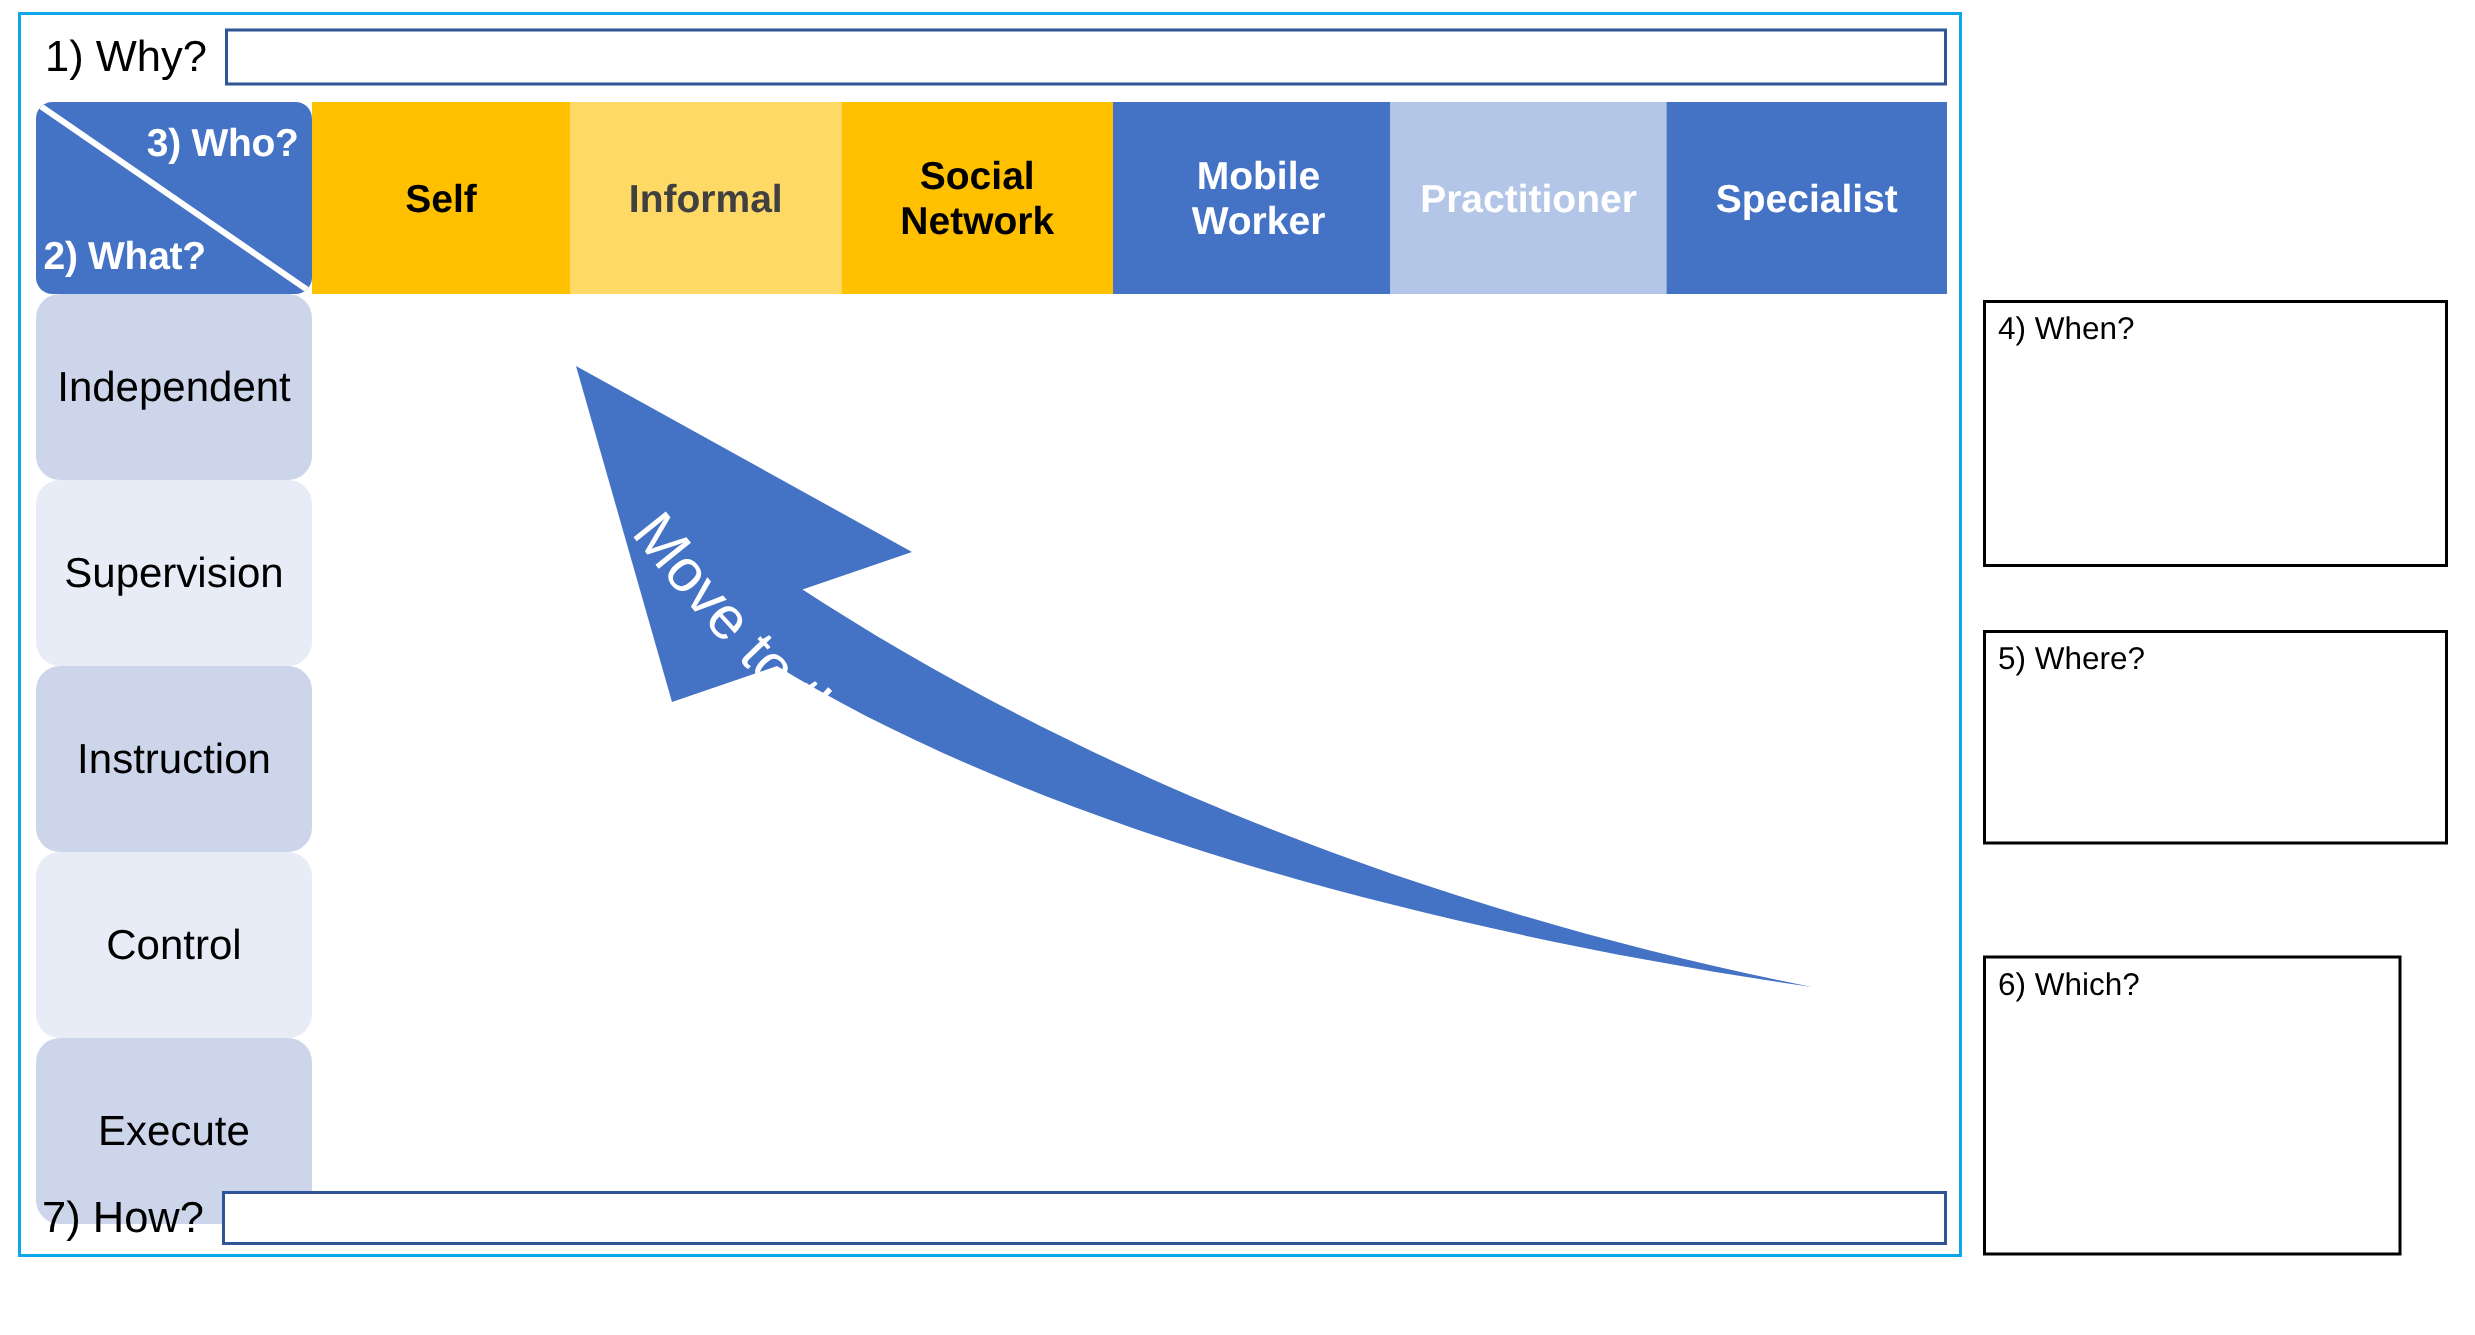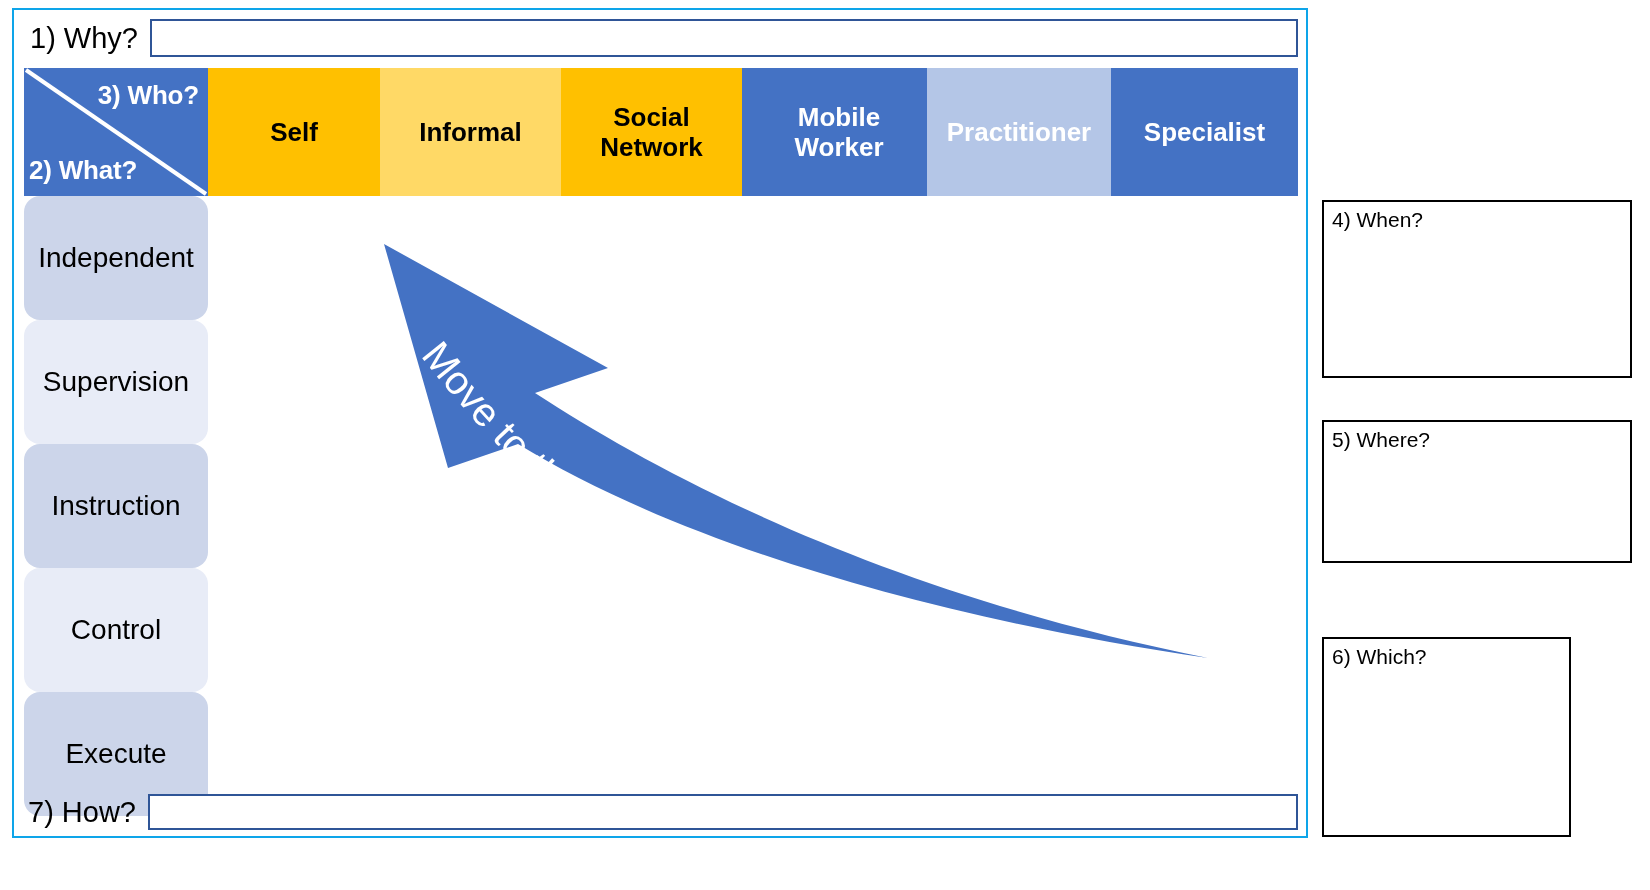--- a/index.html
+++ b/index.html
@@ -73,20 +73,21 @@
     height: 128px;
     display: flex;
   }
   #corner-cell {
     position: relative;
     width: 184px;
     height: 128px;
     background: #4472c4;
     flex: 0 0 184px;
     overflow: hidden;
+    border-radius: 11px;
   }
   #corner-diagonal {
     position: absolute;
     left: 0; top: 0;
     width: 184px; height: 128px;
   }
   #who-label {
     position: absolute;
     right: 9px;
     top: 12px;
@@ -196,21 +197,21 @@
   .side-box-label {
     position: absolute;
     left: 8px;
     top: 6px;
     font-size: 21px;
     color: #000000;
     white-space: nowrap;
   }
   #box-when  { left: 1322px; top: 200px;  width: 310px; height: 178px; }
   #box-where { left: 1322px; top: 420px;  width: 310px; height: 143px; }
-  #box-which { left: 1322px; top: 637px;  width: 249px; height: 200px; }
+  #box-which { left: 1322px; top: 637px;  width: 279px; height: 200px; }
 </style>
 </head>
 <body>
 
 <div id="main-frame">
 
   <div id="why-row">
     <span class="q-label" id="why-label">1) Why?</span>
     <input id="why-input" type="text" placeholder="" style="">
   </div>
@@ -224,21 +225,21 @@
           <line x1="2" y1="2" x2="182" y2="126" stroke="#ffffff" stroke-width="4"></line>
         </svg>
         <span id="who-label">3) Who?</span>
         <span id="what-label">2) What?</span>
       </div>
 
       <div class="col-head" style="flex:0 0 172px;background:#ffc000;color:#000000;">
         <span>Self</span>
       </div>
 
-      <div class="col-head" style="flex:0 0 181px;background:#ffd966;color:#000000;">
+      <div class="col-head" style="flex:0 0 181px;background:#ffd966;color:#404040;">
         <span>Informal</span>
       </div>
 
       <div class="col-head" style="flex:0 0 181px;background:#ffc000;color:#000000;">
         <span>
           <span>Social</span><br>
           <span>Network</span>
         </span>
       </div>
 

